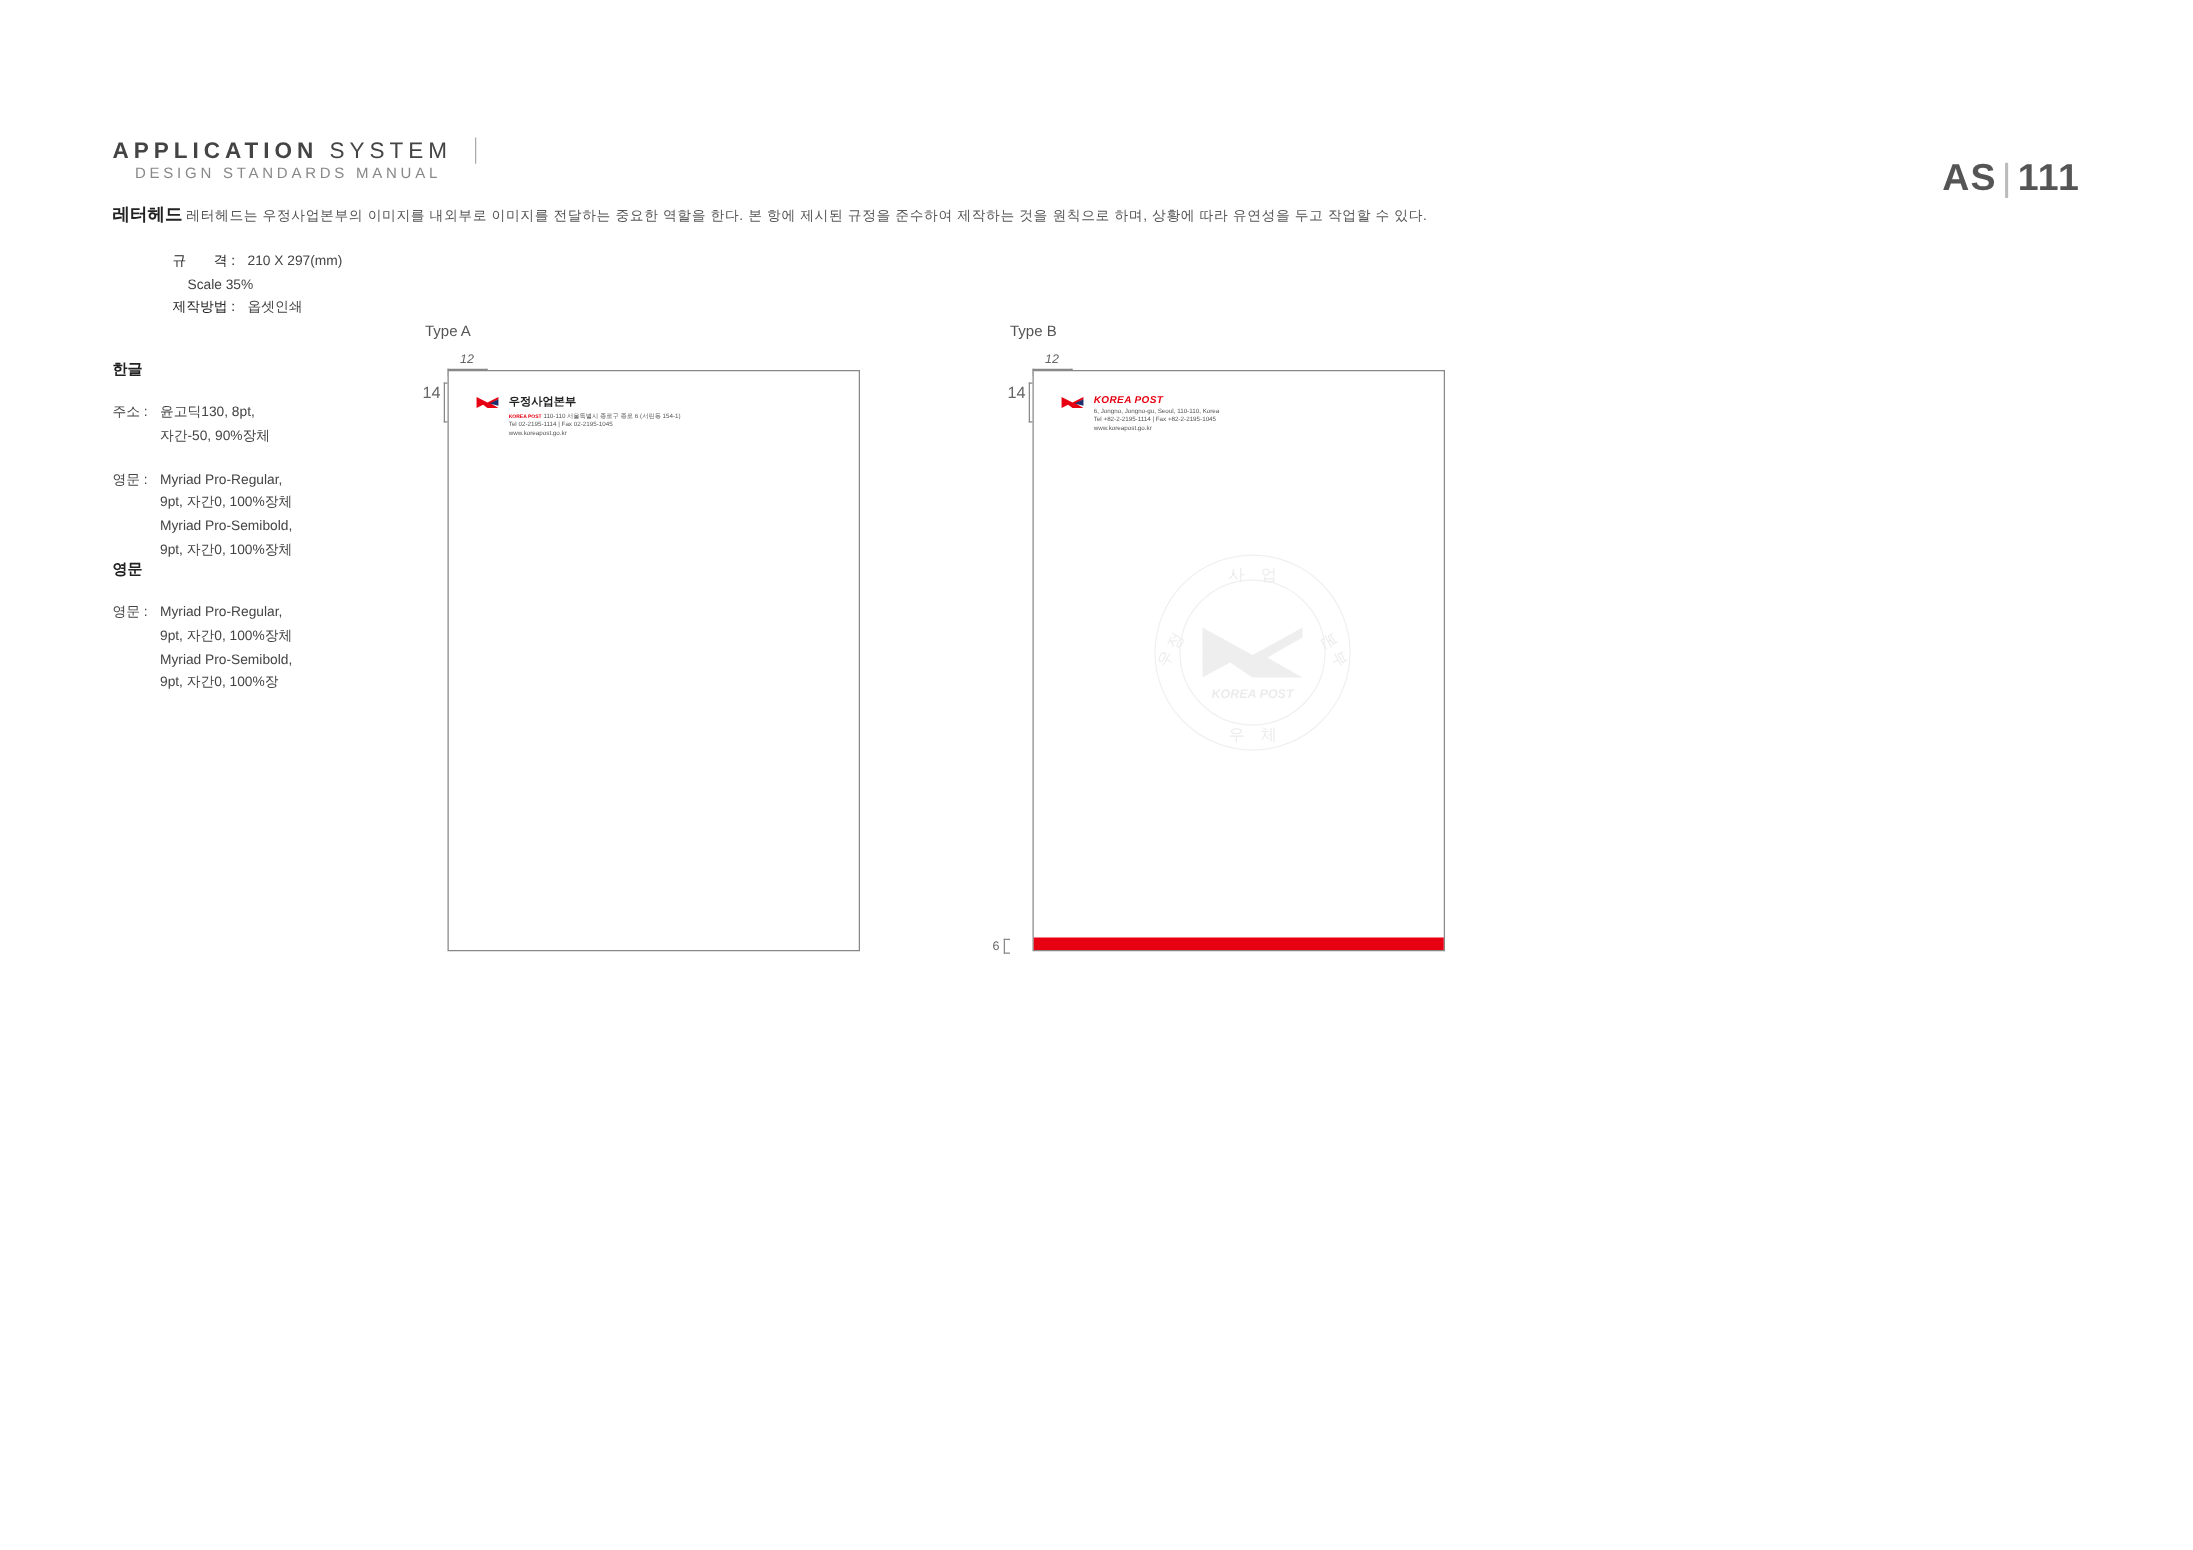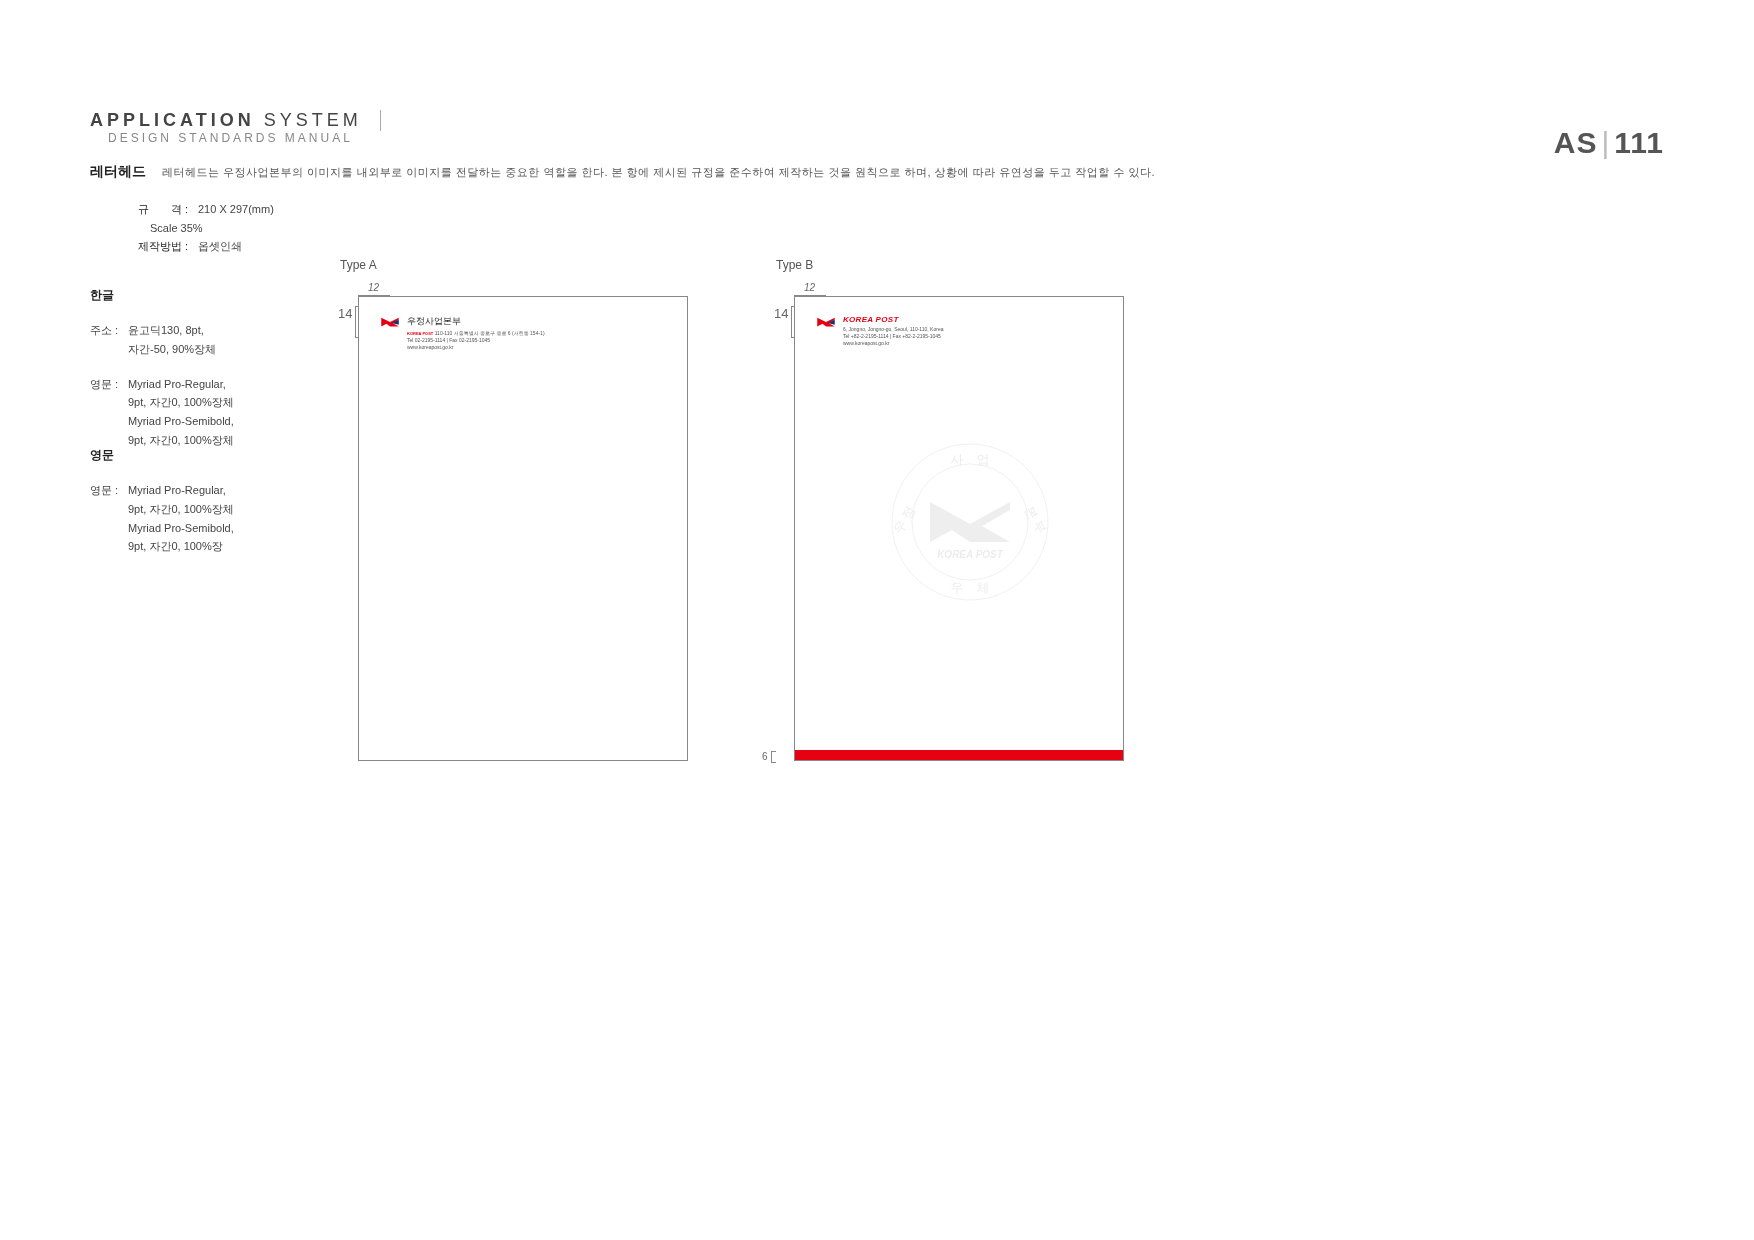--- a/index.html
+++ b/index.html
@@ -41,21 +41,21 @@
     color: #555;
     font-weight: 700;
     letter-spacing: 1px;
   }
   .page-code .as { font-weight: 700; }
   .page-code .sep { color: #bbb; font-weight: 300; margin: 0 4px; }
   .title-row {
     margin-top: 18px;
     display: flex;
     align-items: baseline;
-    gap: 16px;
+    gap: 3px;
   }
   .title-row .title { font-size: 14px; font-weight: 700; color: #222; }
   .title-row .desc { font-size: 11px; color: #555; letter-spacing: 0.5px; }
 
   .specs {
     position: absolute;
     left: 90px;
     top: 200px;
     font-size: 11px;
     color: #444;
@@ -78,21 +78,21 @@
   .typo .row { display: flex; margin-top: 16px; }
   .typo .lbl { width: 38px; }
   .typo .ind { margin-left: 38px; }
 
   .sample-wrap {
     position: absolute;
     top: 258px;
     left: 340px;
     right: 90px;
     display: flex;
-    gap: 88px;
+    gap: 120px;
   }
   .sample { position: relative; }
   .sample-label {
     font-size: 12px;
     color: #555;
     margin-bottom: 24px;
   }
   .dim-top {
     position: absolute;
     top: 24px;
@@ -161,21 +161,21 @@
     gap: 6px;
   }
   .logo-mark {
     width: 22px;
     height: 14px;
     position: relative;
     flex-shrink: 0;
   }
   .logo-mark svg { width: 100%; height: 100%; display: block; }
   .lh-text { }
-  .lh-name-ko { font-size: 9px; font-weight: 400; color: #222; }
+  .lh-name-ko { font-size: 9px; font-weight: 700; color: #222; }
   .lh-name-en { font-size: 8px; font-weight: 700; font-style: italic; color: #e60012; letter-spacing: 0.3px; }
   .lh-addr { font-size: 5px; color: #555; line-height: 1.4; margin-top: 2px; }
   .red-bar {
     position: absolute;
     bottom: 0;
     left: 0;
     right: 0;
     height: 10px;
     background: #e60012;
   }

